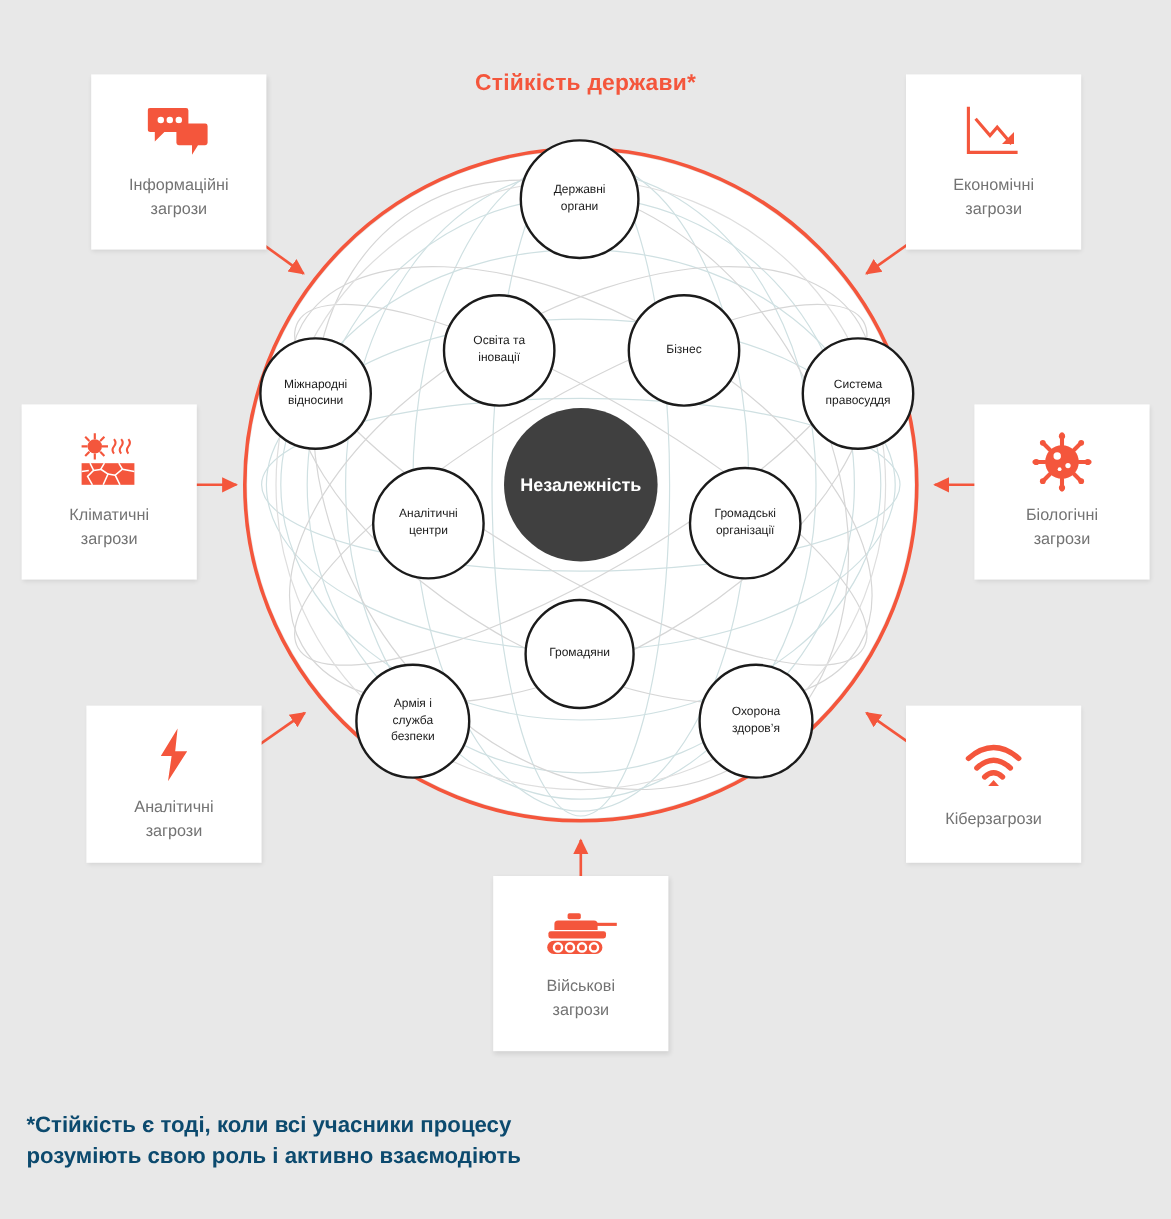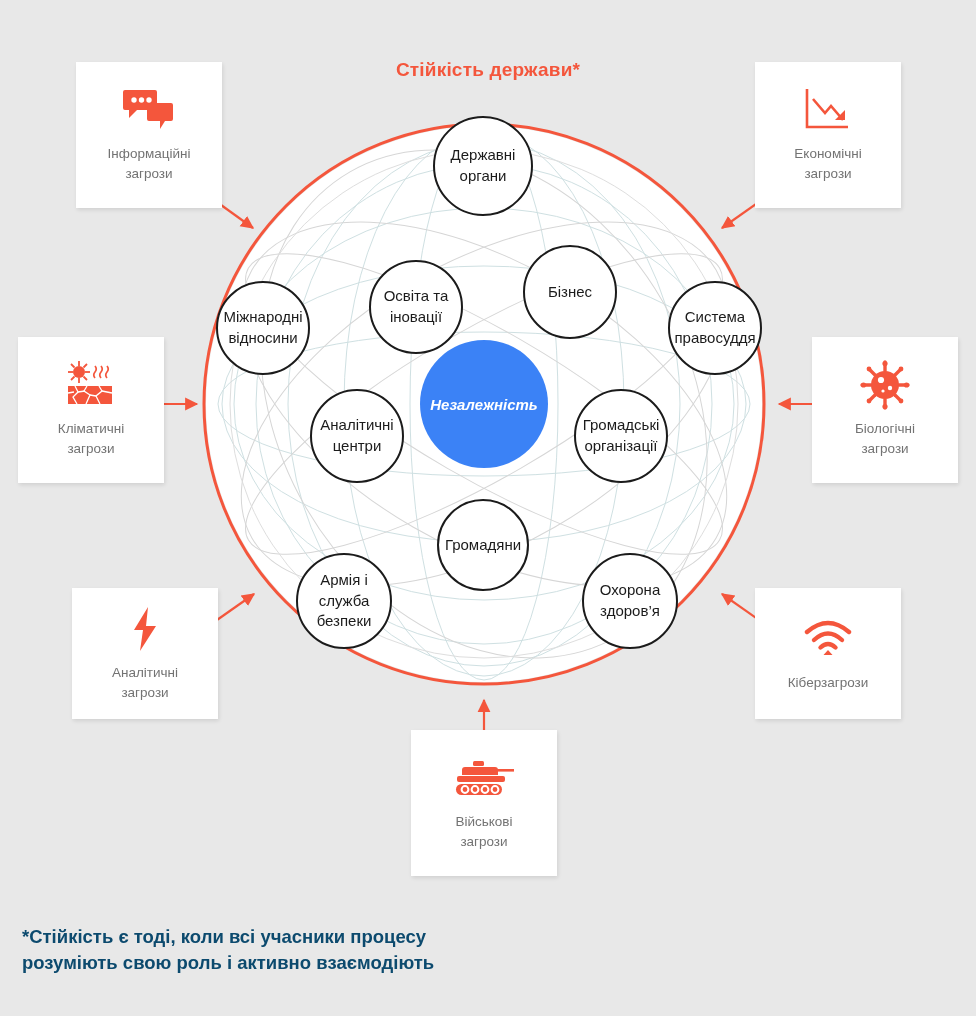--- a/index.html
+++ b/index.html
@@ -81,51 +81,50 @@
     position: absolute;
     border-radius: 50%;
     background: #ffffff;
     border: 2.6px solid #1b1b1b;
     display: flex;
     align-items: center;
     justify-content: center;
     text-align: center;
   }
   .node span {
-    font-size: 15px;
+    font-size: 10px;
     line-height: 1.38;
     color: #1b1b1b;
     white-space: pre-line;
     padding: 0 4px;
   }
 
   #node-gov      { left: 433px; top: 116px; width: 100px; height: 100px; }
-  #node-edu      { left: 369px; top: 260px; width: 94px;  height: 94px; }
+  #node-edu      { left: 369px; top: 245px; width: 94px;  height: 94px; }
   #node-biz      { left: 523px; top: 245px; width: 94px;  height: 94px; }
   #node-intl     { left: 216px; top: 281px; width: 94px;  height: 94px; }
   #node-justice  { left: 668px; top: 281px; width: 94px;  height: 94px; }
   #node-think    { left: 310px; top: 389px; width: 94px;  height: 94px; }
   #node-ngo      { left: 574px; top: 389px; width: 94px;  height: 94px; }
   #node-citizens { left: 437px; top: 499px; width: 92px;  height: 92px; }
   #node-army     { left: 296px; top: 553px; width: 96px;  height: 96px; }
   #node-health   { left: 582px; top: 553px; width: 96px;  height: 96px; align-items: center; }
 
   
   #node-center {
     position: absolute;
     left: 420px;
     top: 340px;
     width: 128px;
     height: 128px;
     border-radius: 50%;
-    background: #3b82f6;
+    background: #404040;
     display: flex;
     align-items: center;
     justify-content: center;
-    font-style: italic;
   }
   #node-center span {
     color: #ffffff;
     font-size: 15px;
     font-weight: bold;
     text-align: center;
   }
 
   
   #footnote {

